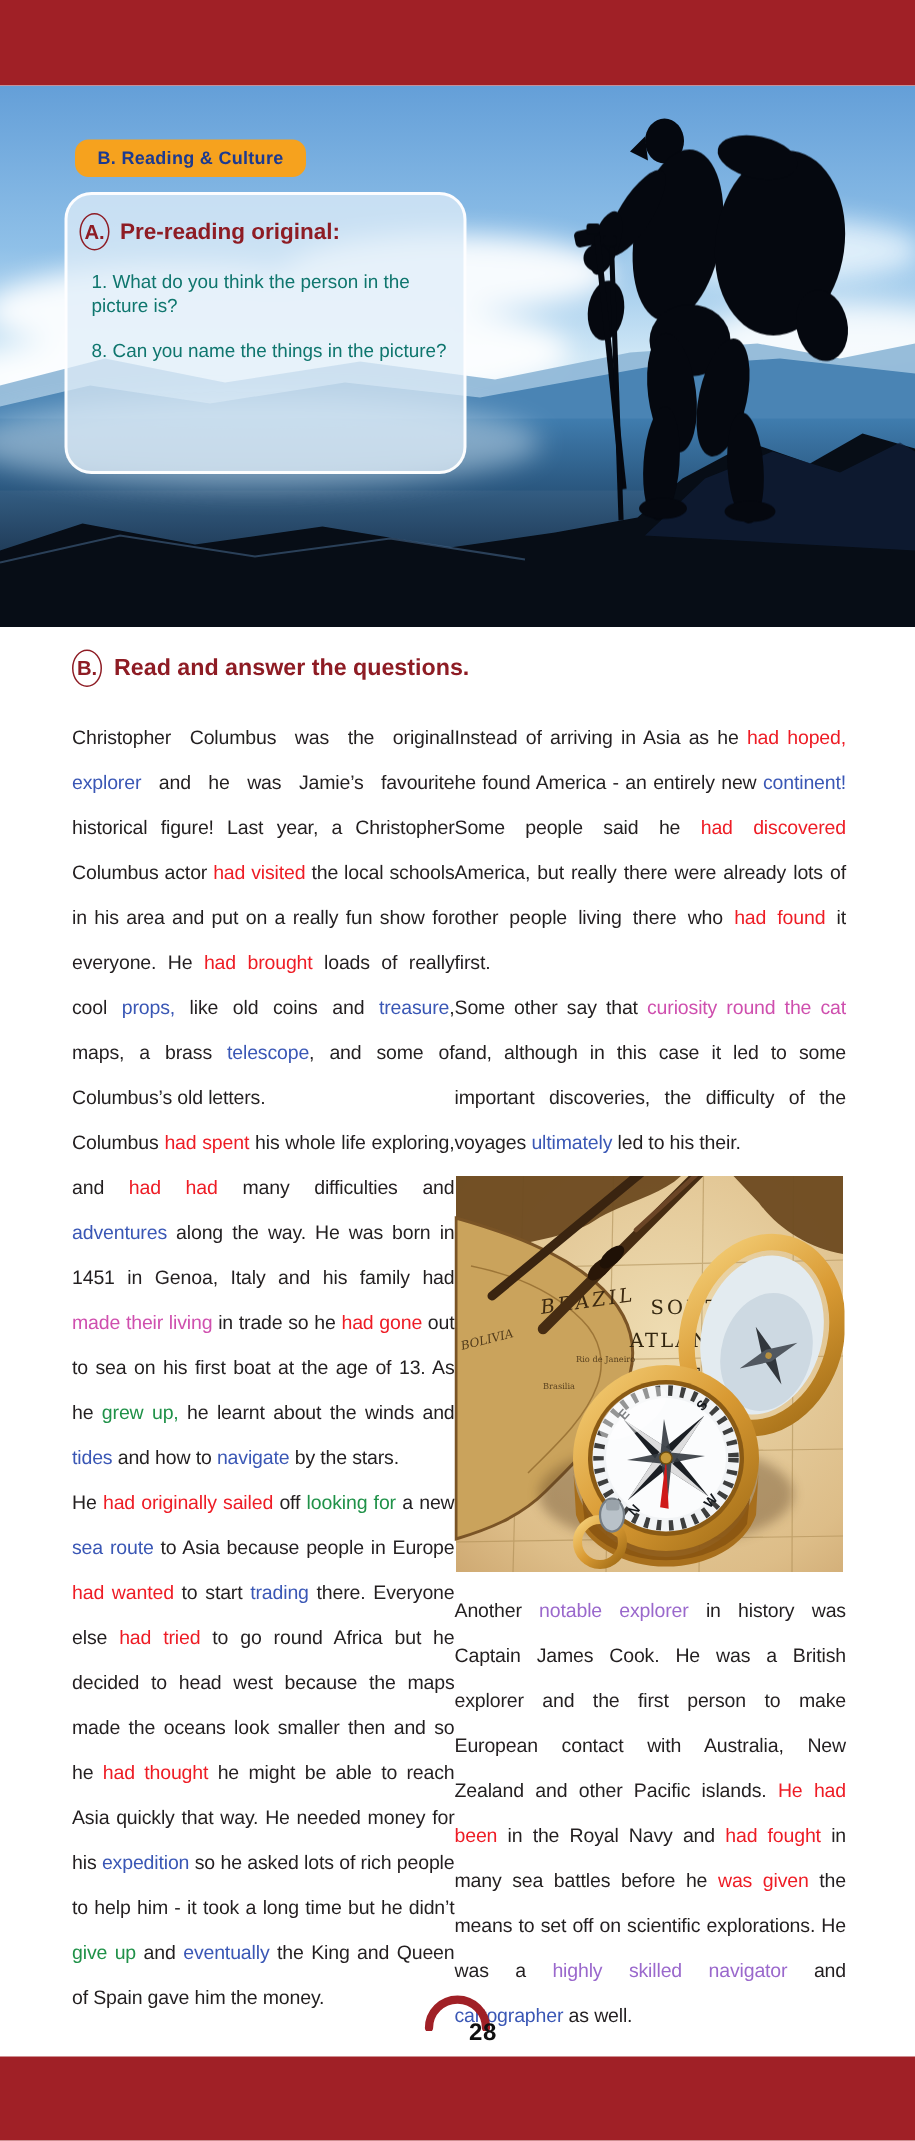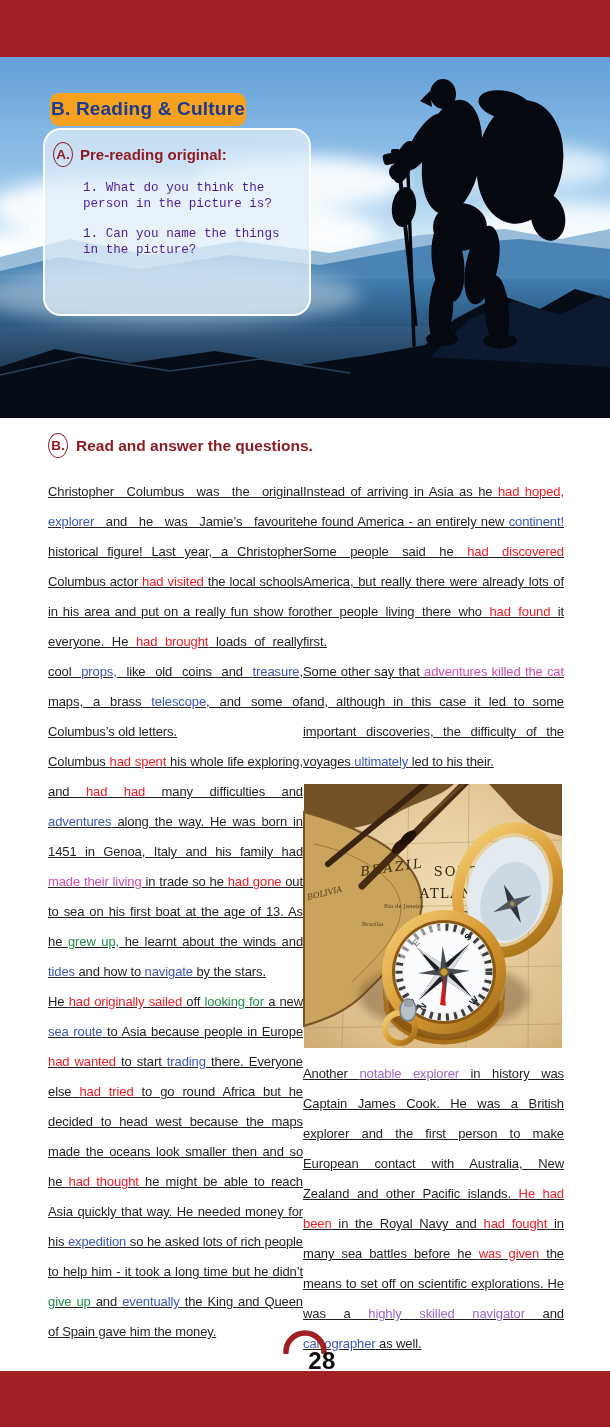--- a/index.html
+++ b/index.html
@@ -9,59 +9,59 @@
   
   .top-bar{position:absolute;left:0;top:0;width:610px;height:57px;background:var(--bar,#a02026);}
   .bottom-bar{position:absolute;left:0;top:1371px;width:610px;height:56px;background:var(--bar,#a02026);}
 
   
   .hero{position:absolute;left:0;top:57px;width:610px;height:361px;overflow:hidden;}
   .hero svg{display:block;}
 
   
   .badge{position:absolute;left:50px;top:36px;background:var(--badge-bg,#f6a21e);
-         color:var(--badge-fg,#1b3a91);font-weight:700;font-size:19px;
-         padding:5px 1px 6px;border-radius:9px;letter-spacing:.2px;}
+         color:var(--badge-fg,#1b3a91);font-weight:700;font-size:12px;
+         padding:5px 15px 6px;border-radius:9px;letter-spacing:.2px;}
 
   
   .preread{position:absolute;left:43px;top:71px;width:268px;height:188px;
            background:rgba(224,237,248,.74);border:2px solid rgba(255,255,255,.95);
            border-radius:18px;padding:12px 8px 8px 8px;box-sizing:border-box;}
   .preread-title{display:flex;align-items:center;gap:7px;color:var(--maroon,#8e1c24);
                  font-weight:700;font-size:15px;}
-  .q{margin:13px 0 0 30px;font-size:12.6px;color:#4c1d95;line-height:1.3;font-family:Liberation Mono, monospace;}
+  .q{margin:13px 0 0 8px;font-size:12.6px;color:#0f766e;line-height:1.3;}
 
   .circ{display:inline-flex;align-items:center;justify-content:center;
         min-width:20px;height:25px;padding:0 1px;border:1.7px solid var(--maroon,#8e1c24);
         border-radius:50%;color:var(--maroon,#8e1c24);font-weight:700;font-size:13.5px;
         box-sizing:border-box;background:transparent;}
 
   
   .reading{position:absolute;left:0;top:418px;width:610px;}
   .section-head{display:flex;align-items:center;gap:8px;margin:15px 0 0 48px;
                 color:var(--maroon,#8e1c24);font-weight:700;font-size:15.5px;}
-  .cols{display:flex;padding:0 46px 0 48px;margin-top:19px;text-decoration:underline;}
+  .cols{display:flex;padding:0 46px 0 48px;margin-top:19px;}
   .col{box-sizing:border-box;}
   .col-left{width:256px;}
   .col-right{width:262px;}
   .col p{margin:0;font-size:13px;line-height:30px;text-align:justify;letter-spacing:-.1px;}
   .c-k{color:var(--ink,#231f20);}
   .c-r{color:var(--wc-r,#ee1c25);}
   .c-b{color:var(--wc-b,#3a57b5);}
   .c-m{color:var(--wc-m,#cf4fae);}
   .c-g{color:var(--wc-g,#1f9148);}
   .c-p{color:var(--wc-p,#9a68cc);}
 
   .map-fig{width:260px;height:264px;margin:7px 0 11px;}
   .map-fig svg{display:block;}
 
   
   .page-num{position:absolute;left:0;top:1326px;width:610px;text-align:center;}
   .page-num .arc{display:block;margin:0 auto -7px;}
-  .page-num .num{font-size:24px;font-weight:700;color:#101010;letter-spacing:.5px;margin-left:34px;}
+  .page-num .num{font-size:16px;font-weight:700;color:#101010;letter-spacing:.5px;margin-left:34px;}
 </style>
 </head>
 <body>
 
 <div class="page">
 
   <div class="top-bar"></div>
 
   <div class="hero">
     <svg width="610" height="361" viewBox="0 0 610 361">
@@ -130,40 +130,40 @@
     <div class="badge">
       <span>B. Reading &amp; Culture</span>
     </div>
 
     <div class="preread">
       <div class="preread-title">
         <span class="circ">A.</span>
         <span>Pre-reading original:</span>
       </div>
       <div class="q">1. What do you think the person in the picture is?</div>
-      <div class="q">1. Can you name the things in the picture?</div>
+      <div class="q">8. Can you name the things in the picture?</div>
     </div>
   </div>
 
   <div class="reading">
     <div class="section-head">
       <span class="circ">B.</span>
       <span>Read and answer the questions.</span>
     </div>
 
     <div class="cols">
       <div class="col col-left">
         <p><span class="c-k">Christopher Columbus was the original </span><span class="c-b">explorer</span><span class="c-k"> and he was Jamie’s favourite historical figure! Last year, a Christopher Columbus actor </span><span class="c-r">had visited</span><span class="c-k"> the local schools in his area and put on a really fun show for everyone. He </span><span class="c-r">had brought</span><span class="c-k"> loads of really cool </span><span class="c-b">props,</span><span class="c-k"> like old coins and </span><span class="c-b">treasure</span><span class="c-k">, maps, a brass </span><span class="c-b">telescope</span><span class="c-k">, and some of Columbus’s old letters.</span></p>
         <p><span class="c-k">Columbus </span><span class="c-r">had spent</span><span class="c-k"> his whole life exploring, and </span><span class="c-r">had had</span><span class="c-k"> many difficulties and </span><span class="c-b">adventures</span><span class="c-k"> along the way. He was born in 1451 in Genoa, Italy and his family had </span><span class="c-m">made their living</span><span class="c-k"> in trade so he </span><span class="c-r">had gone</span><span class="c-k"> out to sea on his first boat at the age of 13. As he </span><span class="c-g">grew up,</span><span class="c-k"> he learnt about the winds and </span><span class="c-b">tides</span><span class="c-k"> and how to </span><span class="c-b">navigate</span><span class="c-k"> by the stars.</span></p>
         <p><span class="c-k">He </span><span class="c-r">had originally sailed</span><span class="c-k"> off </span><span class="c-g">looking for</span><span class="c-k"> a new </span><span class="c-b">sea route</span><span class="c-k"> to Asia because people in Europe </span><span class="c-r">had wanted</span><span class="c-k"> to start </span><span class="c-b">trading</span><span class="c-k"> there. Everyone else </span><span class="c-r">had tried</span><span class="c-k"> to go round Africa but he decided to head west because the maps made the oceans look smaller then and so he </span><span class="c-r">had thought</span><span class="c-k"> he might be able to reach Asia quickly that way. He needed money for his </span><span class="c-b">expedition</span><span class="c-k"> so he asked lots of rich people to help him - it took a long time but he didn’t </span><span class="c-g">give up</span><span class="c-k"> and </span><span class="c-b">eventually</span><span class="c-k"> the King and Queen of Spain gave him the money.</span></p>
       </div>
 
       <div class="col col-right">
         <p><span class="c-k">Instead of arriving in Asia as he </span><span class="c-r">had hoped,</span><span class="c-k"> he found America - an entirely new </span><span class="c-b">continent!</span><span class="c-k"> Some people said he </span><span class="c-r">had discovered</span><span class="c-k"> America, but really there were already lots of other people living there who </span><span class="c-r">had found</span><span class="c-k"> it first.</span></p>
-        <p><span class="c-k">Some other say that </span><span class="c-m">adventures killed the cat</span><span class="c-k"> and, although in this case it led to some important discoveries, the difficulty of the voyages </span><span class="c-b">ultimately</span><span class="c-k"> led to his their.</span></p>
+        <p><span class="c-k">Some other say that </span><span class="c-m">curiosity round the cat</span><span class="c-k"> and, although in this case it led to some important discoveries, the difficulty of the voyages </span><span class="c-b">ultimately</span><span class="c-k"> led to his their.</span></p>
 
         <div class="map-fig">
           <svg width="260" height="264" viewBox="0 0 258 264">
             <defs>
               <radialGradient id="parch" cx="0.55" cy="0.4" r="0.9">
                 <stop offset="0" stop-color="#eedcb2"></stop>
                 <stop offset="0.7" stop-color="#ddbd88"></stop>
                 <stop offset="1" stop-color="#c8a068"></stop>
               </radialGradient>
               <linearGradient id="gold" x1="0" y1="0" x2="1" y2="1">

